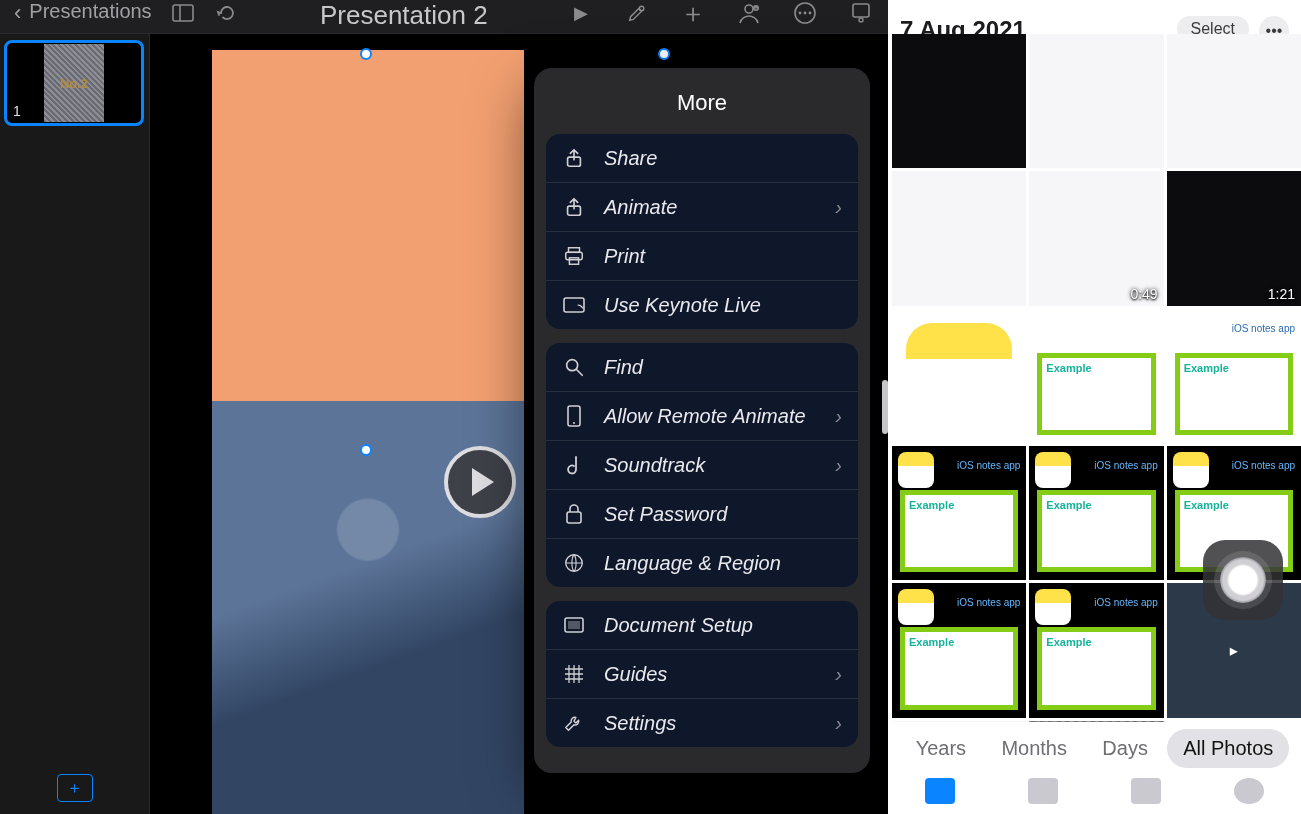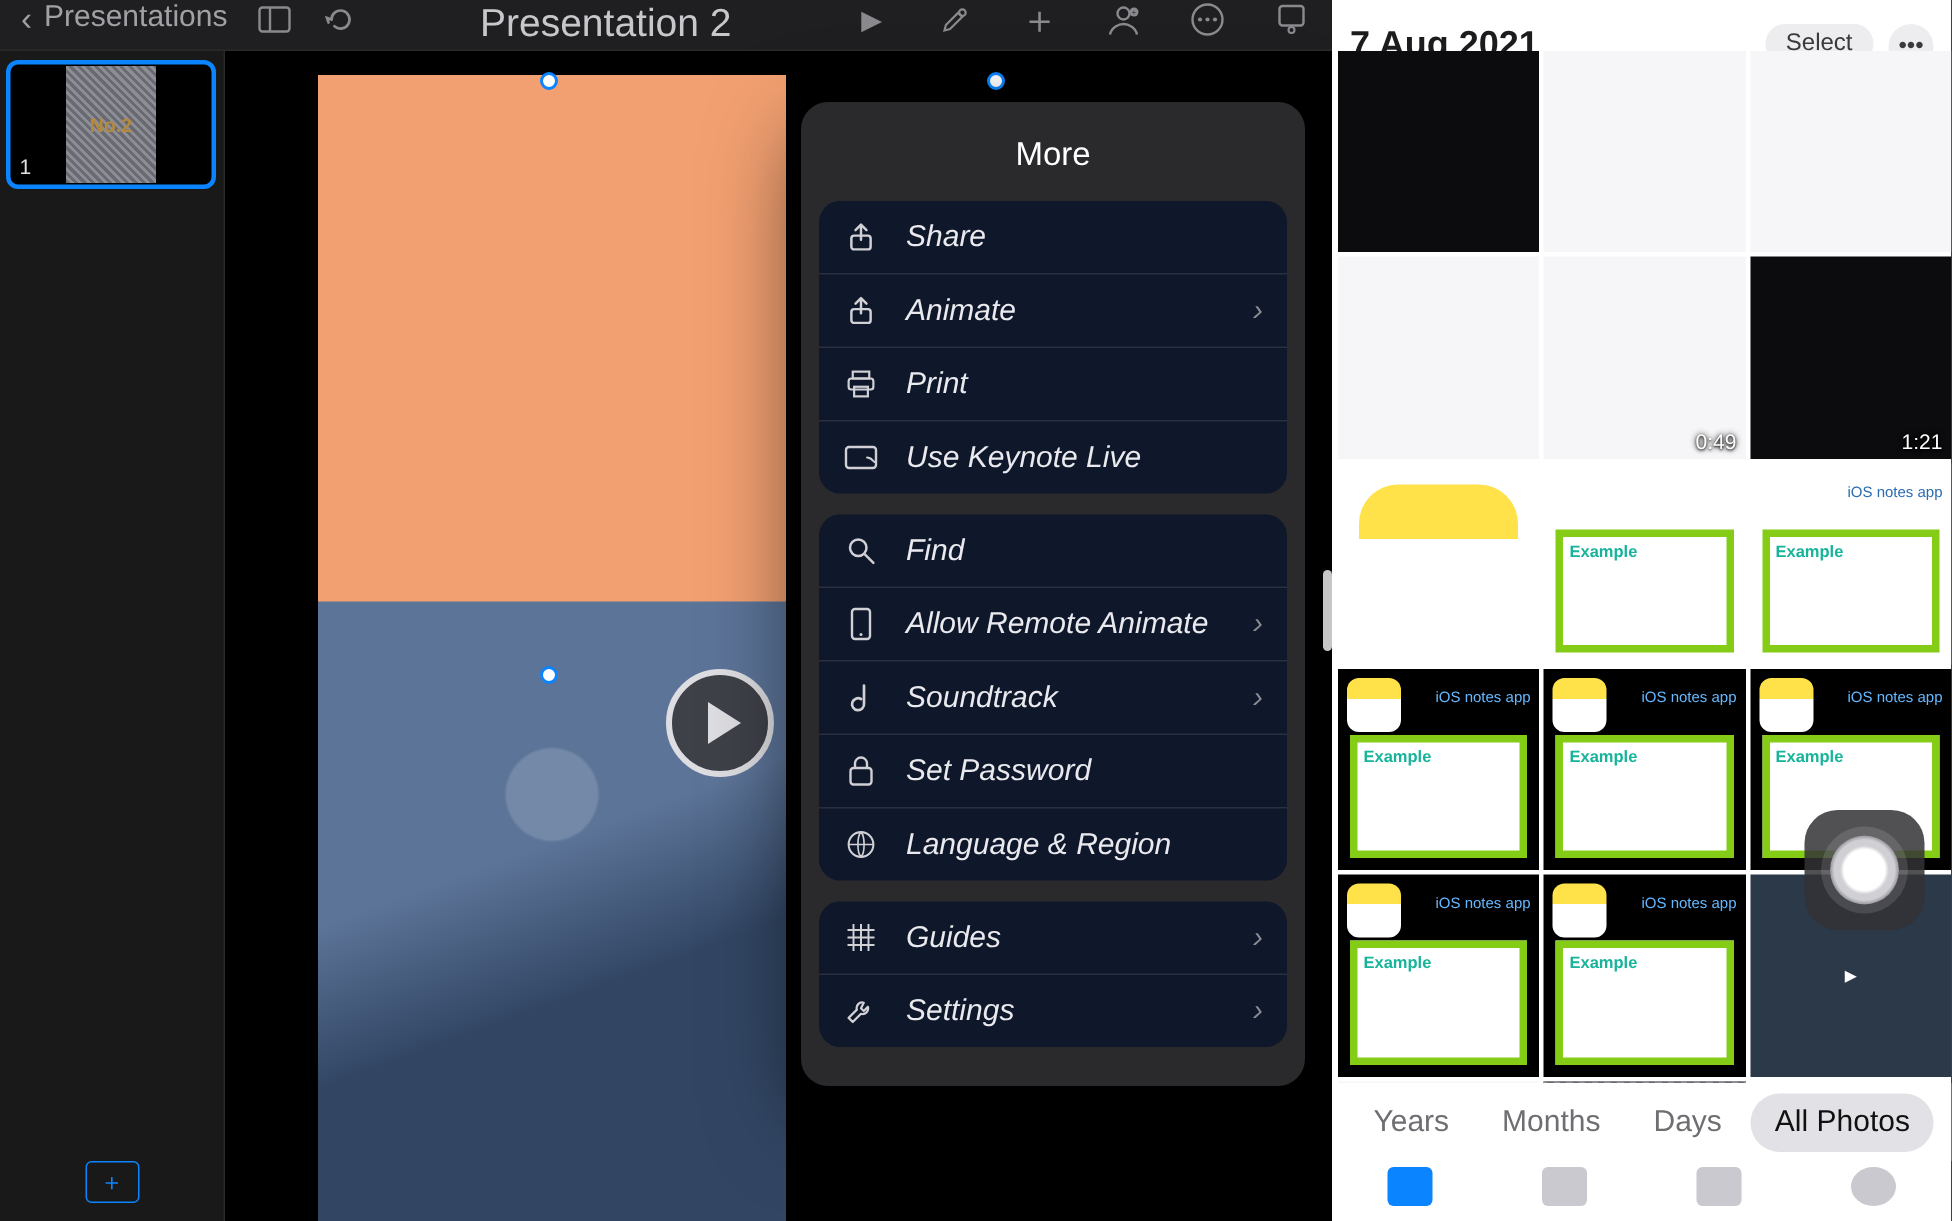--- a/index.html
+++ b/index.html
@@ -315,20 +315,29 @@
                 <span class="ricon">
                   <svg width="22" height="22" viewBox="0 0 24 24">
                     <circle cx="12" cy="12" r="9" fill="none" stroke="currentColor" stroke-width="1.5"></circle>
                     <path d="M3 12h18M12 3c3 3 3 15 0 18M12 3c-3 3-3 15 0 18" fill="none" stroke="currentColor" stroke-width="1.2"></path>
                   </svg>
                 </span>
                 <span>Language &amp; Region</span>
               </div>
             </div>
             <div class="pop-group">
+              <div class="pop-row">
+                <span class="ricon">
+                  <svg width="22" height="18" viewBox="0 0 22 18">
+                    <rect x="2" y="2" width="18" height="14" rx="2" fill="none" stroke="currentColor" stroke-width="1.6"></rect>
+                    <rect x="5" y="5" width="12" height="8" fill="currentColor" opacity=".35"></rect>
+                  </svg>
+                </span>
+                <span>Document Setup</span>
+              </div>
               <div class="pop-row">
                 <span class="ricon">
                   <svg width="20" height="20" viewBox="0 0 20 20">
                     <path d="M10 1v18M1 10h18M5 1v18M15 1v18M1 5h18M1 15h18" stroke="currentColor" stroke-width="1.3"></path>
                   </svg>
                 </span>
                 <span>Guides</span>
                 <span class="chev">›</span>
               </div>
               <div class="pop-row">

